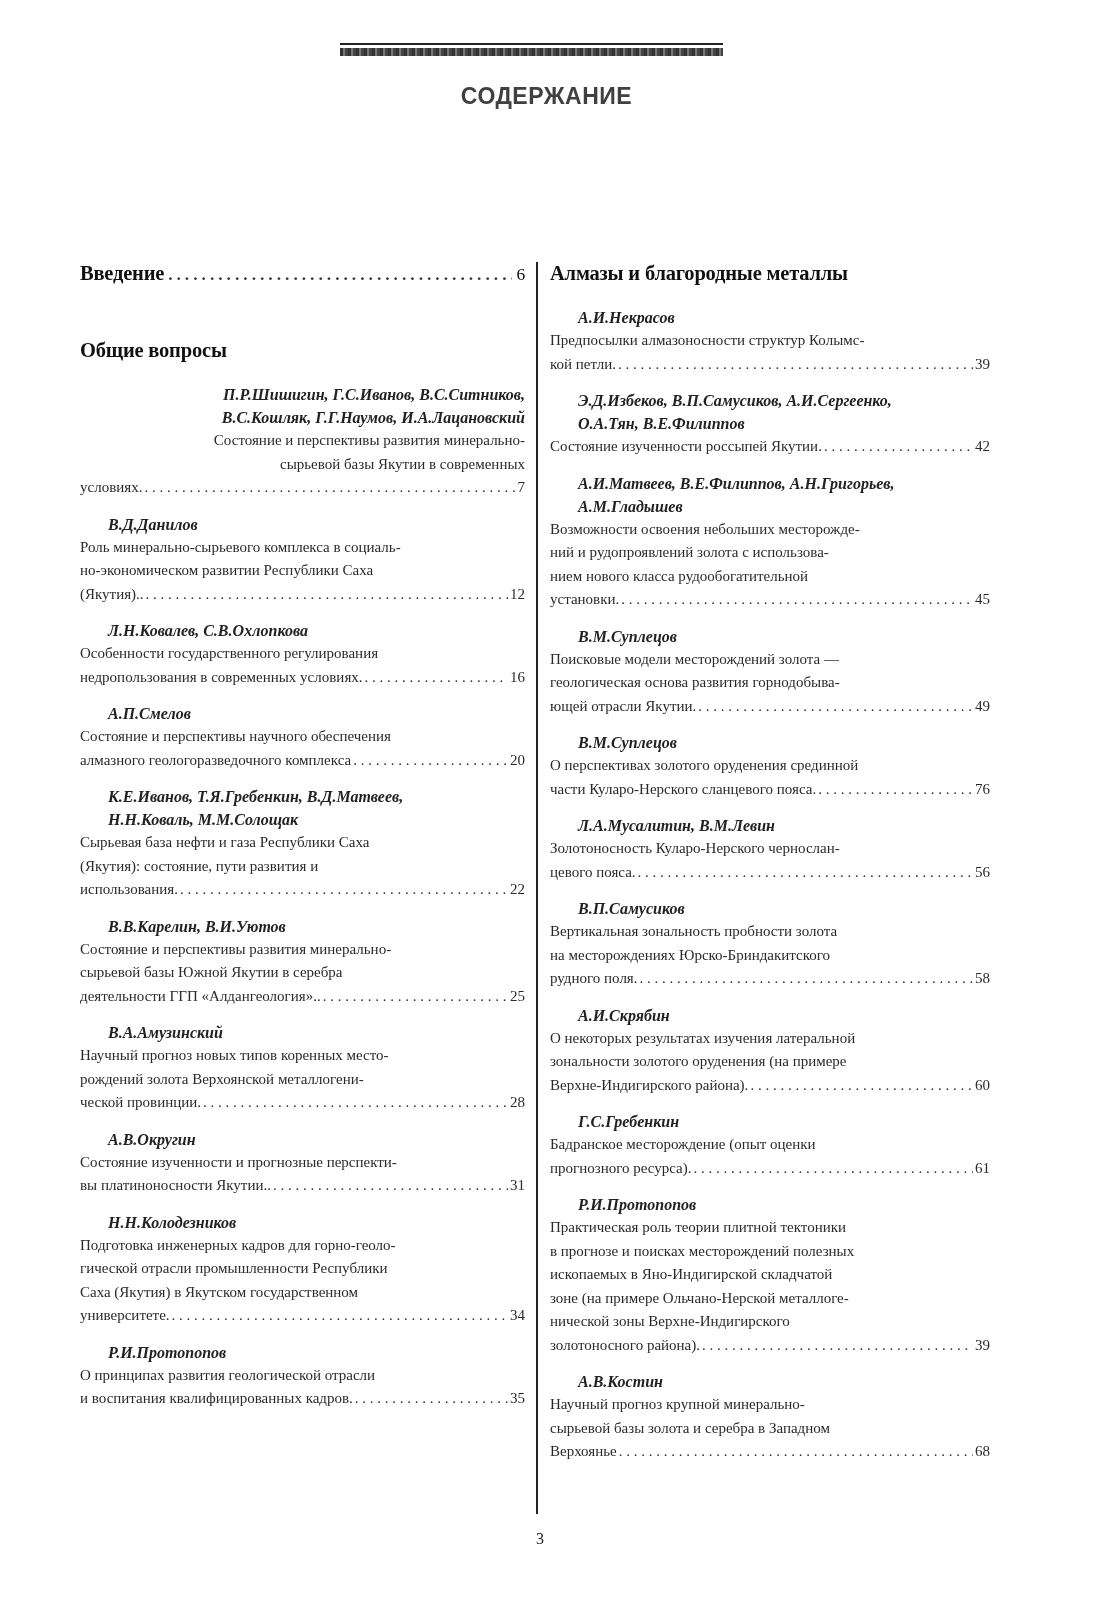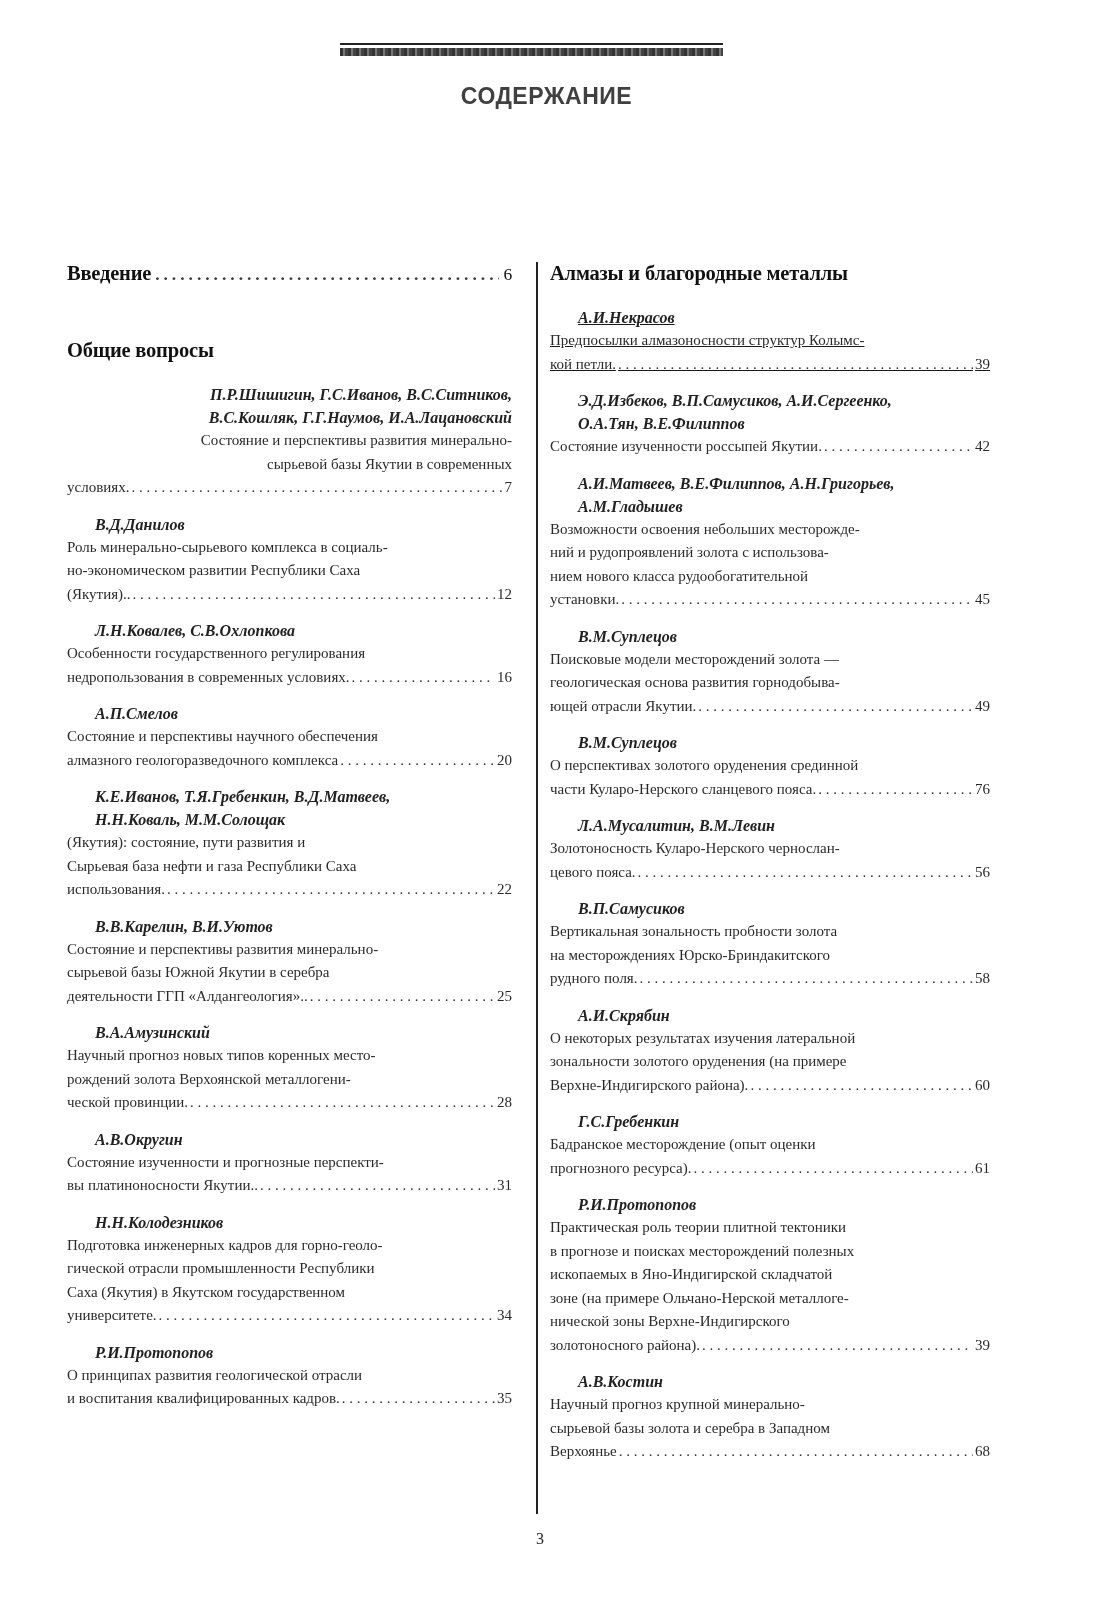--- a/index.html
+++ b/index.html
@@ -14,21 +14,21 @@
   .topbar .thick {
     height: 8px;
     background: repeating-linear-gradient(90deg, #333 0 3px, #777 3px 5px, #444 5px 8px);
   }
   .title {
     position: absolute; left: 0; width: 1093px; top: 83px; text-align: center;
     font-family: "Liberation Sans", "DejaVu Sans", sans-serif; font-weight: bold;
     font-size: 23px; letter-spacing: 0.5px; color: #404040;
   }
   .col { position: absolute; top: 260px; width: 445px; }
-  .col.left { left: 67px; }
+  .col.left { left: 80px; }
   .col.right { left: 550px; width: 440px; }
   .divider {
     position: absolute; left: 536px; top: 262px; width: 1.5px; height: 1252px; background: #222;
   }
   .section-head {
     font-weight: bold; font-size: 20.5px; line-height: 26px; color: #111;
     letter-spacing: -0.2px;
   }
   .entry { margin-top: 13px; }
   .authors {
@@ -113,22 +113,22 @@
         <div class="etitle">Состояние и перспективы научного обеспечения</div>
         <div class="etitle lastline">
           <span class="txt">алмазного геологоразведочного комплекса</span>
           <span class="dots"></span>
           <span class="pg">20</span>
         </div>
       </div>
       <div class="entry">
         <div class="authors">К.Е.Иванов,   Т.Я.Гребенкин,   В.Д.Матвеев,</div>
         <div class="authors">Н.Н.Коваль, М.М.Солощак</div>
+        <div class="etitle">Сырьевая база нефти и газа Республики Саха</div>
         <div class="etitle">(Якутия):  состояние, пути развития и</div>
-        <div class="etitle">Сырьевая база нефти и газа Республики Саха</div>
         <div class="etitle lastline">
           <span class="txt">использования.</span>
           <span class="dots"></span>
           <span class="pg">22</span>
         </div>
       </div>
       <div class="entry">
         <div class="authors">В.В.Карелин, В.И.Уютов</div>
         <div class="etitle">Состояние и перспективы развития минерально-</div>
         <div class="etitle">сырьевой базы Южной Якутии в серебра</div>
@@ -178,21 +178,21 @@
         </div>
       </div>
     </div>
 </div>
 
 <div class="divider"></div>
 
 <div class="col right">
   <div class="section-head">Алмазы и благородные металлы</div>
   <div id="right-entries" style="margin-top:20px">
-      <div class="entry" style="margin-top: 0px; text-decoration: underline;">
+      <div class="entry" style="margin-top: 0px;">
         <div class="authors">А.И.Некрасов</div>
         <div class="etitle">Предпосылки алмазоносности структур Колымс-</div>
         <div class="etitle lastline">
           <span class="txt">кой петли.</span>
           <span class="dots"></span>
           <span class="pg">39</span>
         </div>
       </div>
       <div class="entry">
         <div class="authors">Э.Д.Избеков,  В.П.Самусиков,  А.И.Сергеенко,</div>

